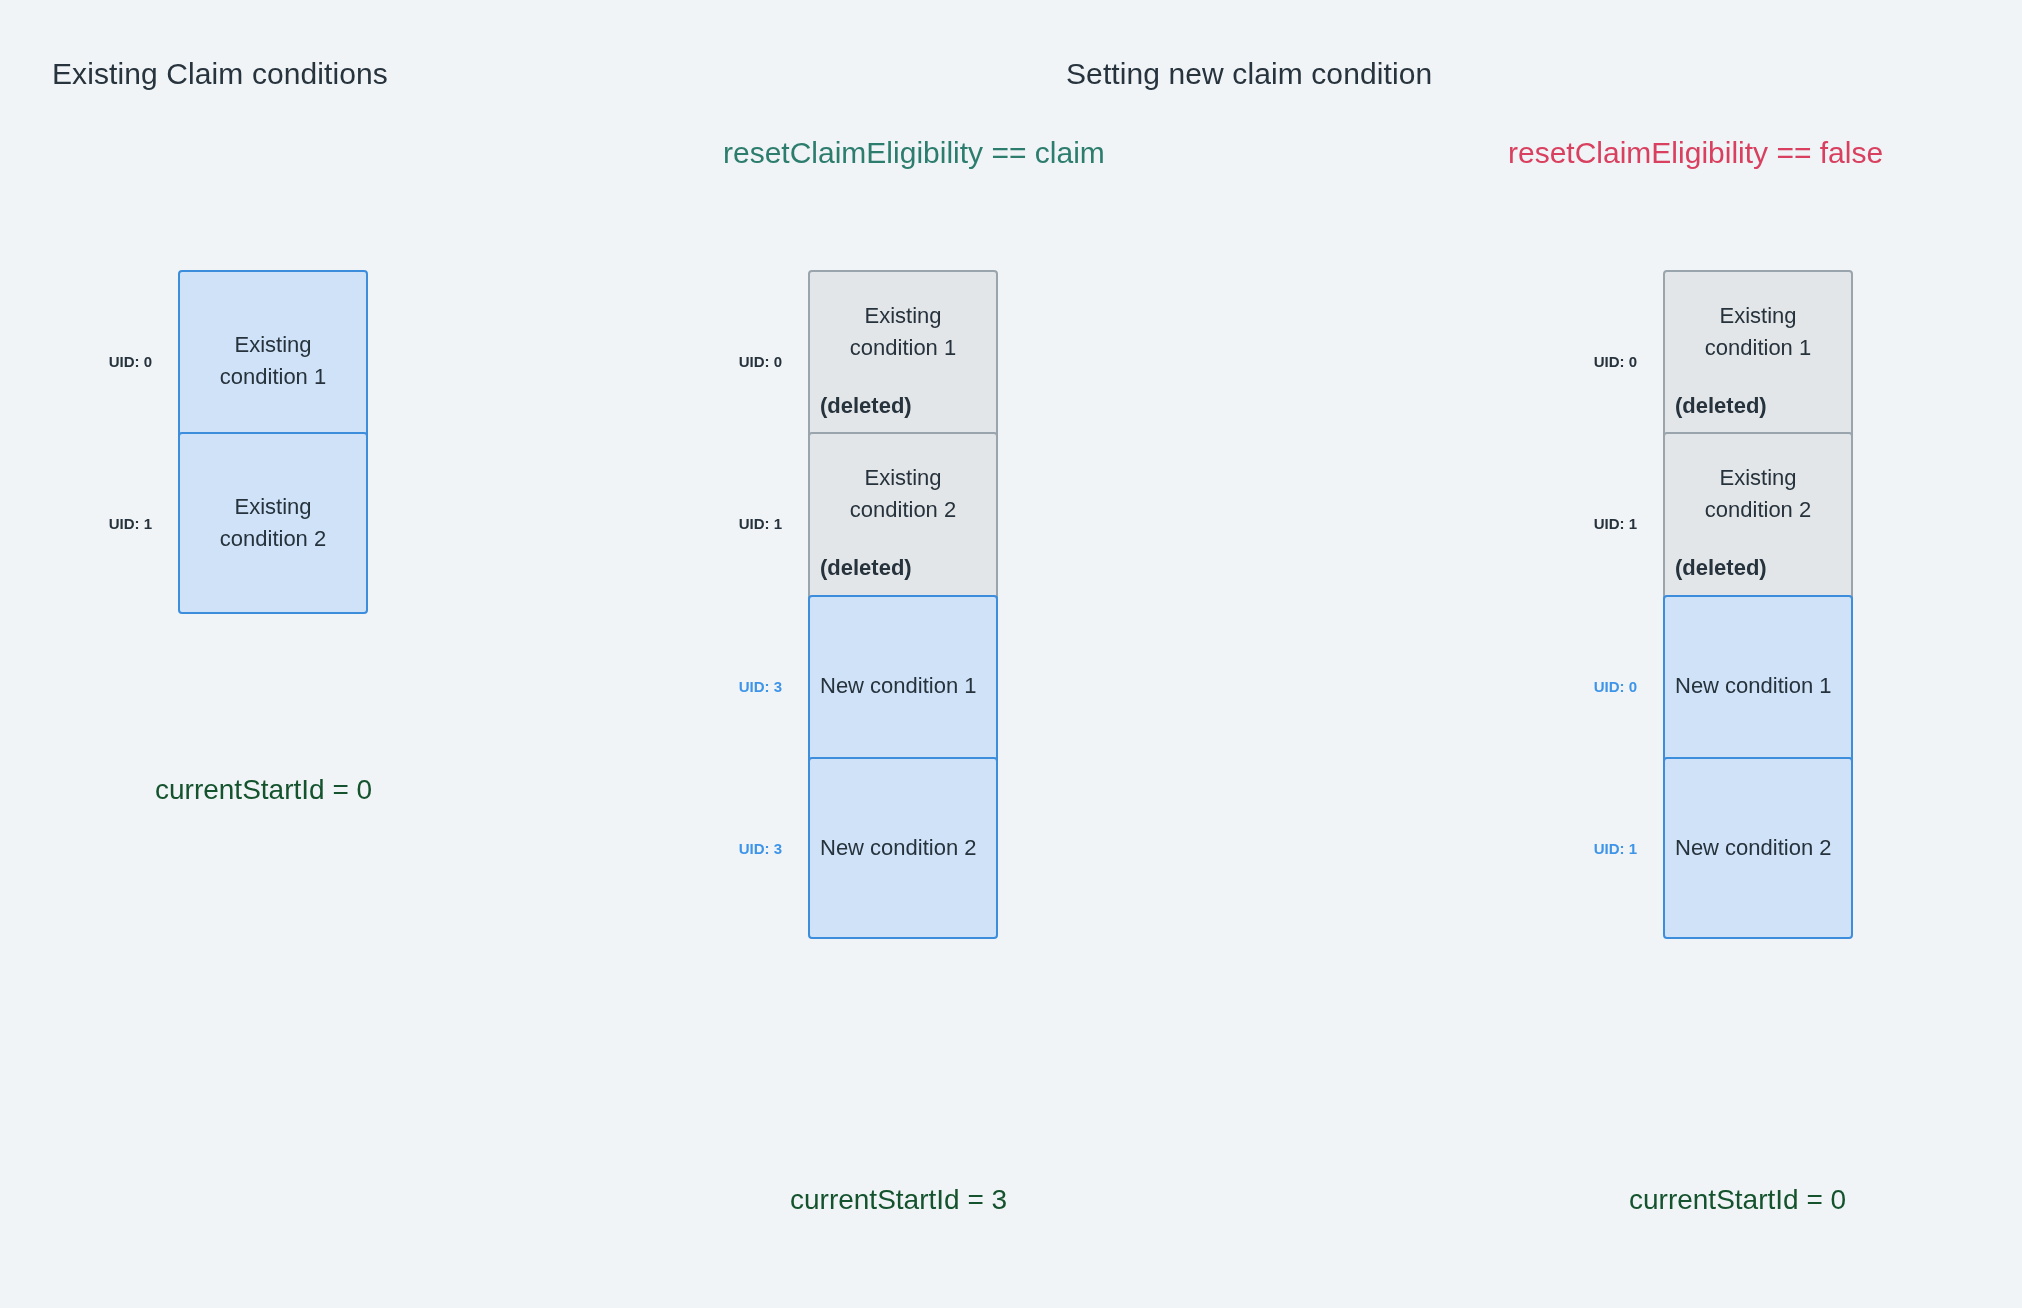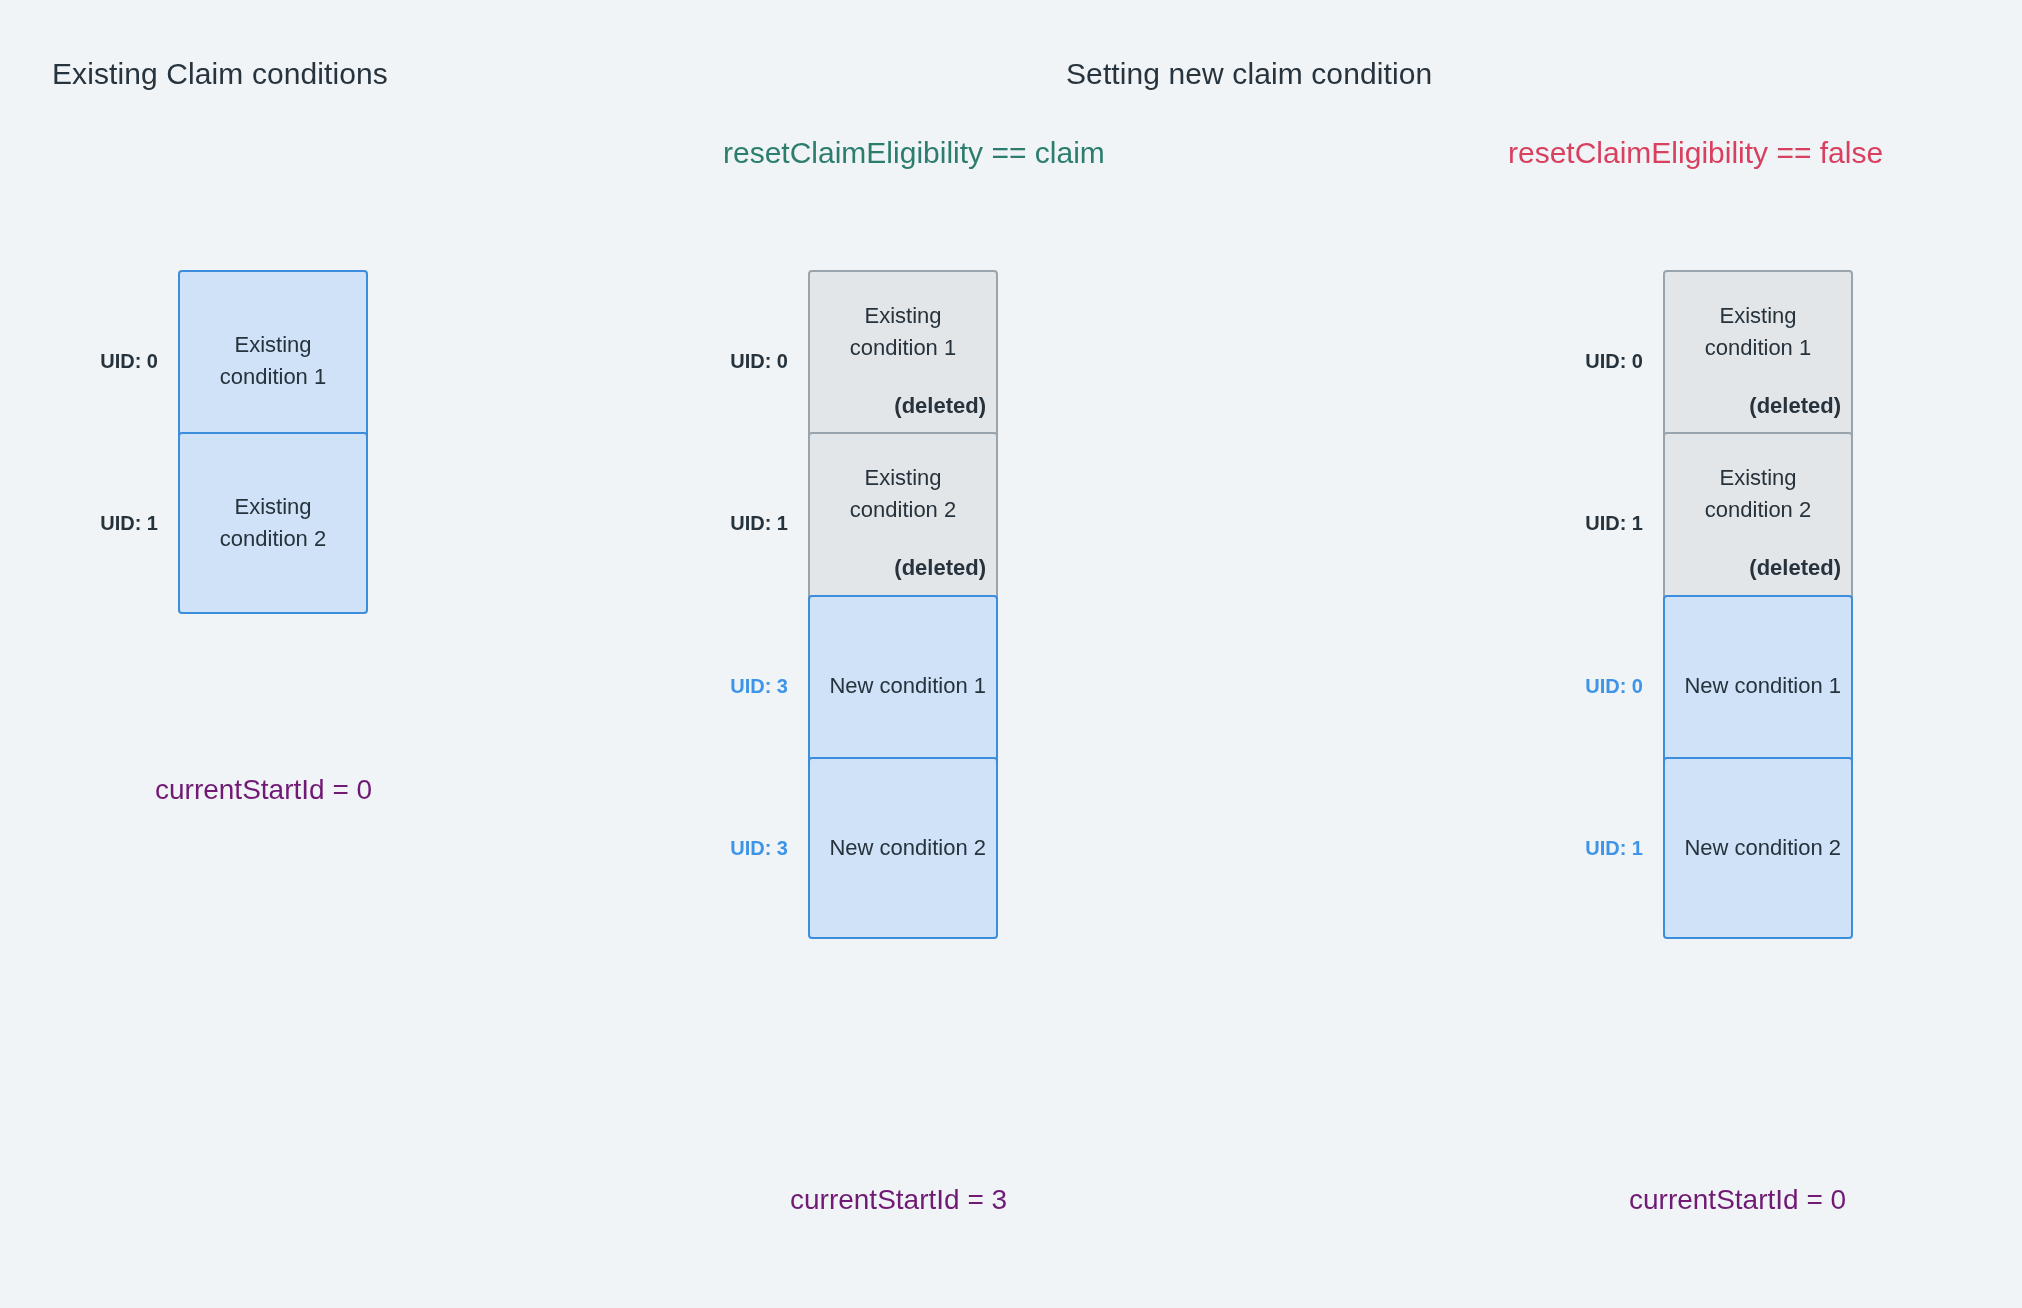--- a/index.html
+++ b/index.html
@@ -54,39 +54,39 @@
 
   
   .row {
     position: absolute;
     display: flex;
     align-items: center;
   }
   .uid-label {
     width: 118px;
     text-align: right;
-    padding-right: 20px;
+    padding-right: 26px;
     box-sizing: border-box;
-    font-size: 20px;
+    font-size: 15px;
     font-weight: bold;
     color: #26323c;
     white-space: nowrap;
   }
   .uid-label.uid-new {
     color: #3d94e8;
   }
 
   .box {
     width: 190px;
     height: 182px;
     box-sizing: border-box;
     border-radius: 4px;
     display: flex;
     flex-direction: column;
-    align-items: flex-end;
+    align-items: flex-start;
     justify-content: center;
     text-align: center;
     font-size: 22px;
     line-height: 1.45;
     color: #26323c;
     padding: 6px 10px;
   }
   .box.blue {
     background: #cfe2f7;
     border: 2px solid #3d8ddd;
@@ -104,21 +104,21 @@
   
   .slot-0 { top: 0px;   }
   .slot-1 { top: 162px; }
   .slot-2 { top: 325px; }
   .slot-3 { top: 487px; }
 
   
   .footer-note {
     position: absolute;
     font-size: 28px;
-    color: #701a75;
+    color: #14532d;
     white-space: nowrap;
   }
   #footer-existing { left: 155px;  top: 774px;  }
   #footer-reset    { left: 790px;  top: 1184px; }
   #footer-noreset  { left: 1629px; top: 1184px; }
 </style>
 </head>
 <body>
 
 <div class="canvas">

